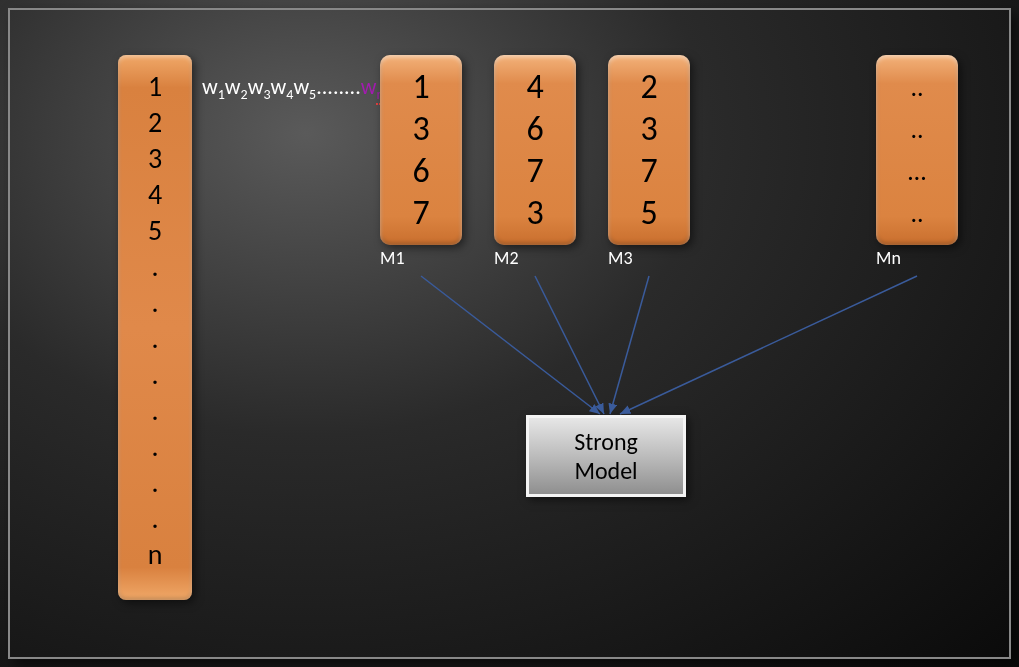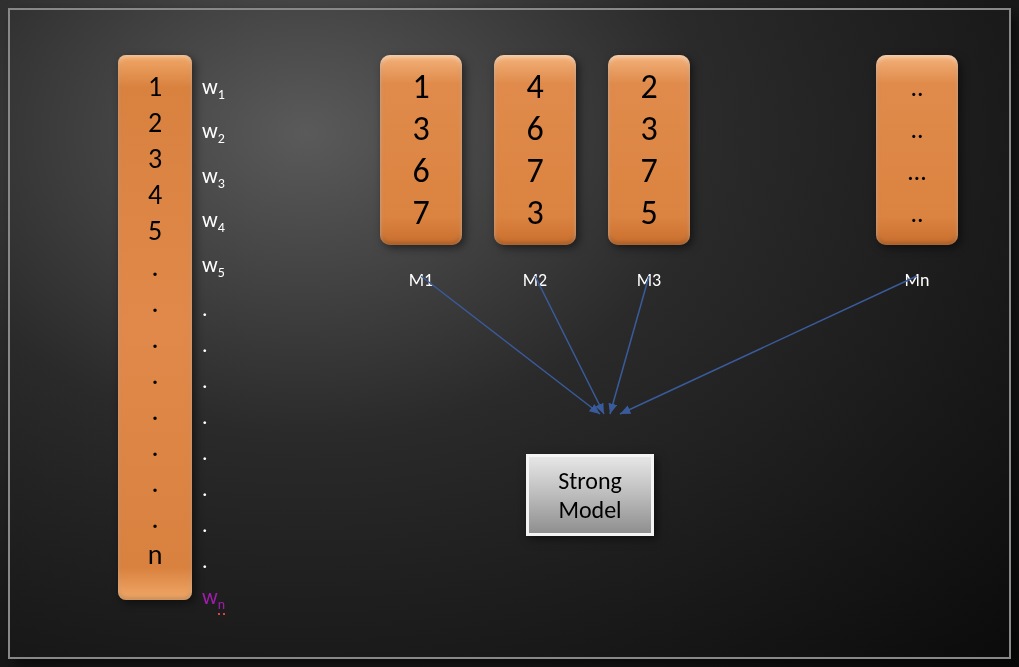--- a/index.html
+++ b/index.html
@@ -34,21 +34,21 @@
     color: #000;
     font-size: 28px;
   }
   .left-box .item { line-height: 36px; }
   .left-box .dot { line-height: 36px; font-size: 28px; }
   .weights-col {
     position: absolute;
     left: 202px;
     top: 55px;
     display: flex;
-    flex-direction: column;
+    flex-direction: row;
     color: #fff;
     font-size: 22px;
     padding: 14px 0;
   }
   .weights-col .wrow { line-height: 36px; }
   .weights-col .wrow sub, .weights-col .wnrow sub { font-size: 14px; }
   .weights-col .dot { color:#fff; line-height:36px; }
   .weights-col .wnrow { color:#a21caf; line-height:36px; }
   .wnrow .underline { border-bottom: 2px dotted #e04040; }
 
@@ -66,52 +66,50 @@
     justify-content: center;
     gap: 2px;
     color: #000;
     font-size: 34px;
     top: 55px;
   }
   .mbox .v { line-height: 40px; }
   .mbox .vdots { font-size: 26px; line-height: 40px; }
   .mlabel {
     position: absolute;
-    top: 269px;
+    top: 247px;
     color: #fff;
     font-size: 18px;
     width: 82px;
-    text-align: center;
   }
   .m1 { left: 380px; }
   .m1l { left: 380px; }
   .m2 { left: 494px; }
   .m2l { left: 494px; }
   .m3 { left: 608px; }
   .m3l { left: 608px; }
   .mn { left: 876px; }
   .mnl { left: 876px; }
 
   
   .strong-box {
     position: absolute;
     left: 526px;
     top: 415px;
-    width: 128px;
+    width: 160px;
     height: 82px;
     background: linear-gradient(to bottom, #e6e6e6 0%, #bcbcbc 50%, #8f8f8f 100%);
     border: 3px solid #f4f4f4;
     box-shadow: 3px 3px 8px rgba(0,0,0,0.5);
     display: flex;
     flex-direction: column;
     align-items: center;
     justify-content: center;
     font-size: 24px;
     color: #000;
-    margin-top: 39px;
   }
 
   svg.arrows {
     position: absolute;
     top: 0; left: 0;
     width: 1019px; height: 667px;
     pointer-events: none;
   }
 </style>
 </head>

